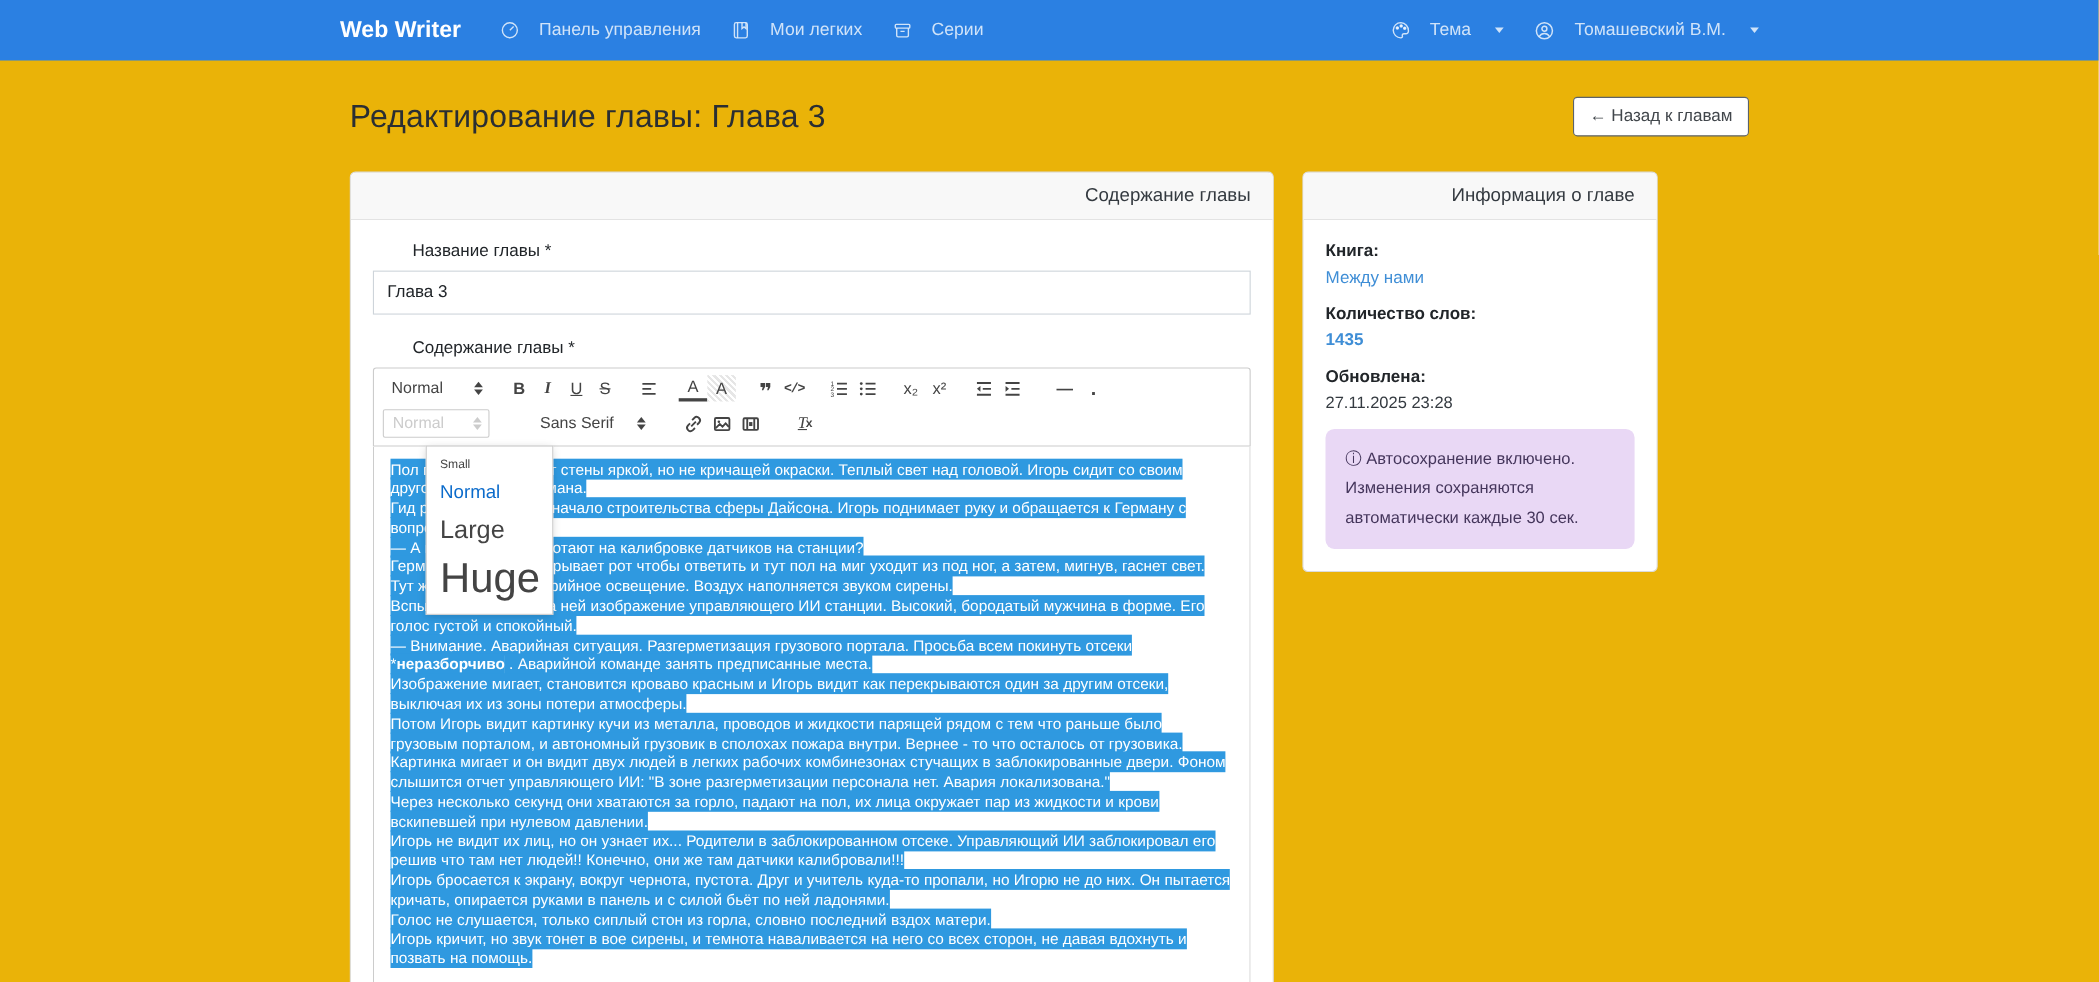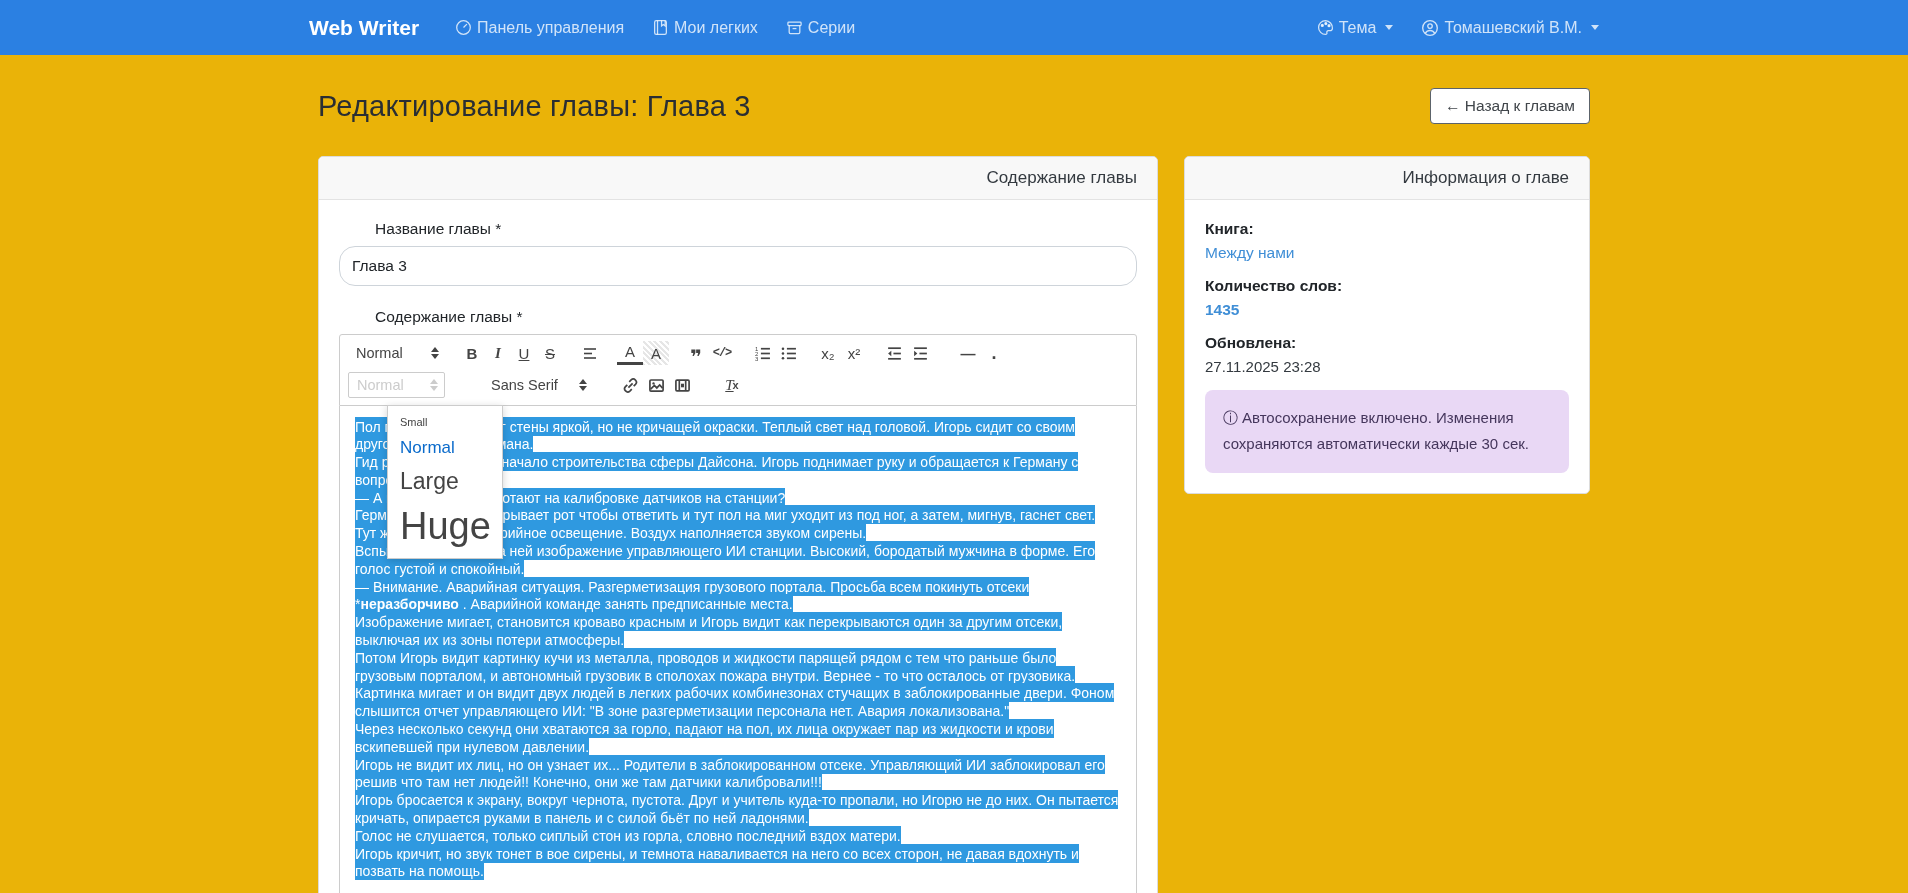--- a/index.html
+++ b/index.html
@@ -5,40 +5,40 @@
   * { margin:0; padding:0; box-sizing:border-box; }
   html,body { background:#ffffff; }
   body { font-family:"Liberation Sans","DejaVu Sans",sans-serif; color:#212529; }
   .page { width:1908px; height:893px; overflow:hidden; background:#eab308; position:relative; }
 
   
   .navbar { height:55px; background:#2b80e2; display:flex; align-items:center; }
   .nav-inner { width:1290px; margin:0 auto; display:flex; align-items:center; }
   .brand { color:#fff; font-weight:bold; font-size:21px; margin-right:36px; cursor:pointer; }
   .nav-links { display:flex; align-items:center; gap:28px; flex:1; }
-  .nav-item { display:flex; align-items:center; gap:5px; color:rgba(255,255,255,.78); font-size:16px; cursor:pointer; }
+  .nav-item { display:flex; align-items:center; gap:18px; color:rgba(255,255,255,.78); font-size:16px; cursor:pointer; }
   .nav-item svg, .nav-right .nav-item svg { display:block; }
   .nav-right { display:flex; align-items:center; gap:28px; }
   .caret { width:0; height:0; border-left:4.5px solid transparent; border-right:4.5px solid transparent; border-top:5px solid rgba(255,255,255,.78); margin-left:4px; }
 
   
   .container { width:1272px; margin:0 auto; }
   .title-row { display:flex; align-items:center; justify-content:space-between; margin-top:33px; }
   .page-title { font-size:29px; font-weight:500; color:#2a2e33; letter-spacing:.2px; }
   .btn-back { background:#fff; border:1px solid #5c636a; border-radius:4px; color:#41464b; font-size:15.5px; padding:8px 14px; cursor:pointer; font-family:inherit; }
 
   .cards-row { display:flex; gap:26px; margin-top:32px; align-items:flex-start; }
   .card { background:#fff; border:1px solid #dcdcdc; border-radius:5px; }
   .card-main { width:840px; }
-  .card-side { width:406px; }
+  .card-side { width:323px; }
   .card-header { background:#f8f8f8; border-bottom:1px solid #e3e3e3; padding:11px 20px; font-size:17px; color:#343a40; border-radius:5px 5px 0 0;text-align:right; }
   .card-body { padding:20px; }
 
   .form-label { font-size:15.5px; color:#212529; margin-bottom:8px; display:block;margin-left:36px; }
-  .text-input { width:100%; height:40px; border:1px solid #ced4da; border-radius:16px; padding:0 12px; font-size:15.5px; color:#212529; font-family:inherit; margin-bottom:22px; }
+  .text-input { width:100%; height:40px; border:1px solid #ced4da; border-radius:0; padding:0 12px; font-size:15.5px; color:#212529; font-family:inherit; margin-bottom:22px; }
 
   
   .editor-wrap { position:relative; }
   .ql-toolbar { border:1px solid #ccc; border-radius:3px 3px 0 0; padding:5px 8px 7px; }
   .tb-row { display:flex; align-items:center; }
   .tb-row + .tb-row { margin-top:6px; }
   .tb-group { display:flex; align-items:center; margin-right:14px; }
   .tb-btn { min-width:26px; height:24px; display:flex; align-items:center; justify-content:center; color:#444; font-size:15px; cursor:pointer; padding:0 3px; }
   .g-bold { font-weight:bold; }
   .g-italic { font-style:italic; font-family:"Liberation Serif",serif; font-weight:bold; }

